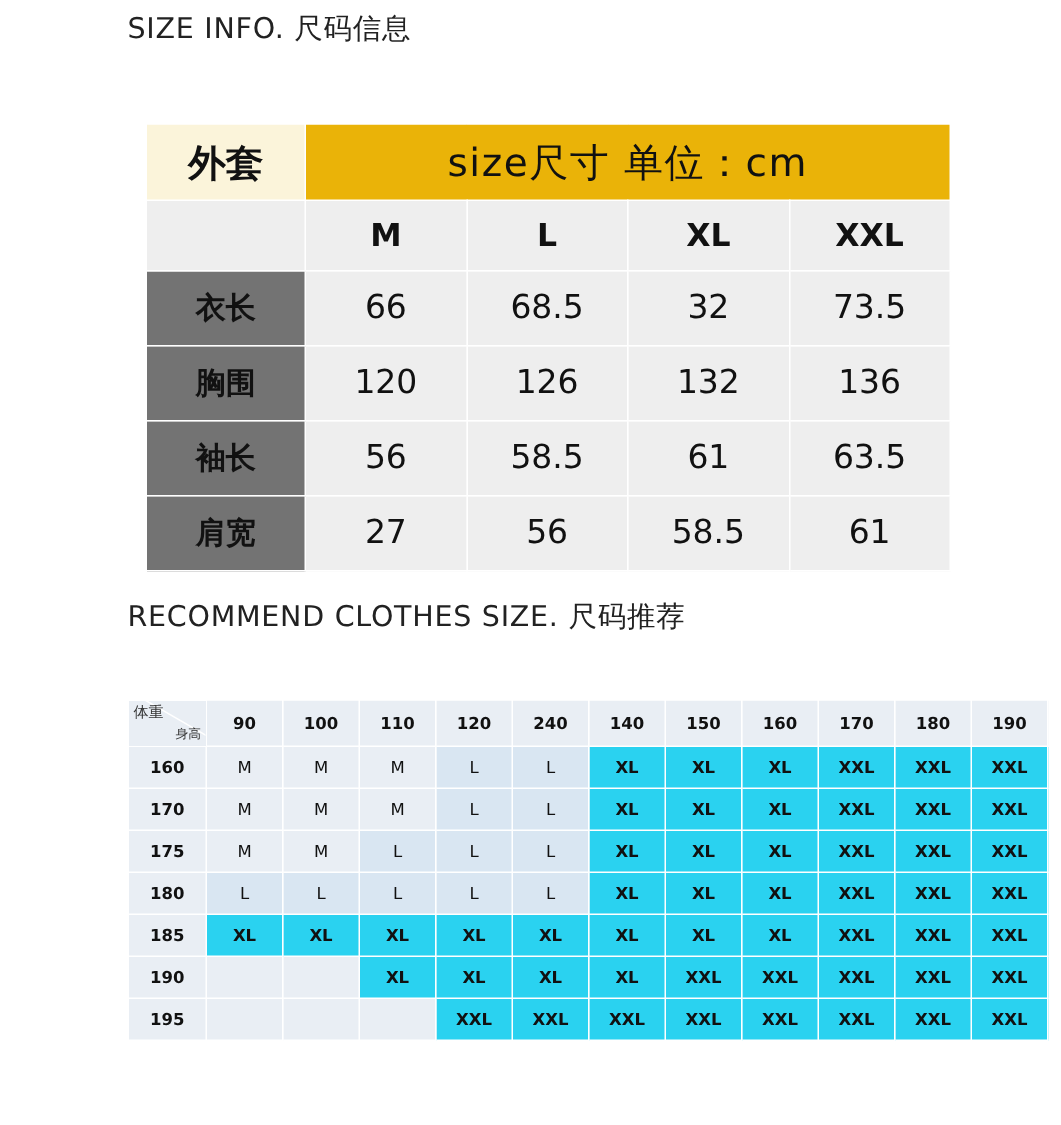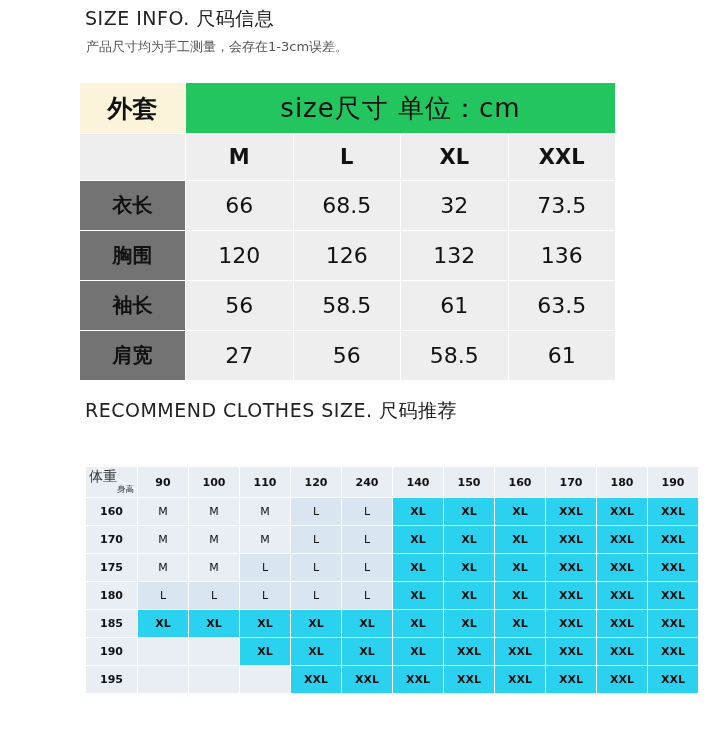--- a/index.html
+++ b/index.html
@@ -27,40 +27,40 @@
     font-weight:400;
   }
 
   #h1{position:absolute;left:85px;top:6px;}
   #n1{position:absolute;left:86px;top:38px;}
 
   #h2{position:absolute;left:85px;top:398px;}
   #n2{position:absolute;left:86px;top:432px;}
 
   
-  .t1-wrap{position:absolute;left:79px;top:82px;width:537px;}
+  .t1-wrap{position:absolute;left:97px;top:82px;width:537px;}
   table.t1{border-collapse:collapse;width:537px;table-layout:fixed;}
   table.t1 td{
     border:1px solid #ffffff;
     text-align:center;
     vertical-align:middle;
     font-family:"DejaVu Sans", sans-serif;
   }
   .t1 .c0{width:103px;}
   .t1 .cx{width:108px;}
 
   .hdr-left{
     background:#fbf4da;
     font-size:25px;
     font-weight:700;
     height:48px;
     color:#111;
   }
   .hdr-right{
-    background:#22c55e;
+    background:#eab308;
     font-size:26px;
     font-weight:400;
     color:#111;
     letter-spacing:1px;
   }
   .sub-blank{background:#eeeeee;height:44px;}
   .sub-size{
     background:#eeeeee;
     font-size:21px;
     font-weight:700;
@@ -113,38 +113,37 @@
   }
   .corner{
     background:#e9eef4;
     height:28px;
     position:relative;
     overflow:hidden;
     font-size:9px;
   }
   .corner .d{position:absolute;width:200%;height:1px;background:#ffffff;
     left:-25%;top:50%;transform:rotate(30deg);}
-  .corner .tl{position:absolute;left:3px;top:1px;font-size:14px;color:#333;}
+  .corner .tl{position:absolute;left:3px;top:1px;font-size:10px;color:#333;}
   .corner .br{position:absolute;right:3px;bottom:1px;font-size:8.5px;color:#333;}
   .col-head{background:#e9eef4;height:28px;font-size:12px;font-weight:700;}
   .row-head{background:#e9eef4;font-size:12px;font-weight:700;height:25px;}
 
   .cM{background:#e9eef4;}
   .cL{background:#d9e6f2;}
   .cXL{background:#2ad2f0;color:#ffffff;font-weight:700;}
   .cXXL{background:#2ad2f0;color:#ffffff;font-weight:700;}
   .cEmpty{background:#e9eef4;}
 </style>
 </head>
 <body>
 
 <div class="page">
 
   <div class="sec-title" id="h1">SIZE INFO. 尺码信息</div>
-  <div class="sec-note" id="n1">产品尺寸均为手工测量，会存在1-3cm误差。</div>
 
   <div class="t1-wrap">
     <table class="t1">
       <tbody>
           <tr>
         <td class="c0 hdr-left">外套</td>
         <td class="hdr-right" colspan="4">size尺寸 单位：cm</td>
       </tr>
       <tr>
         <td class="c0 sub-blank"></td>

